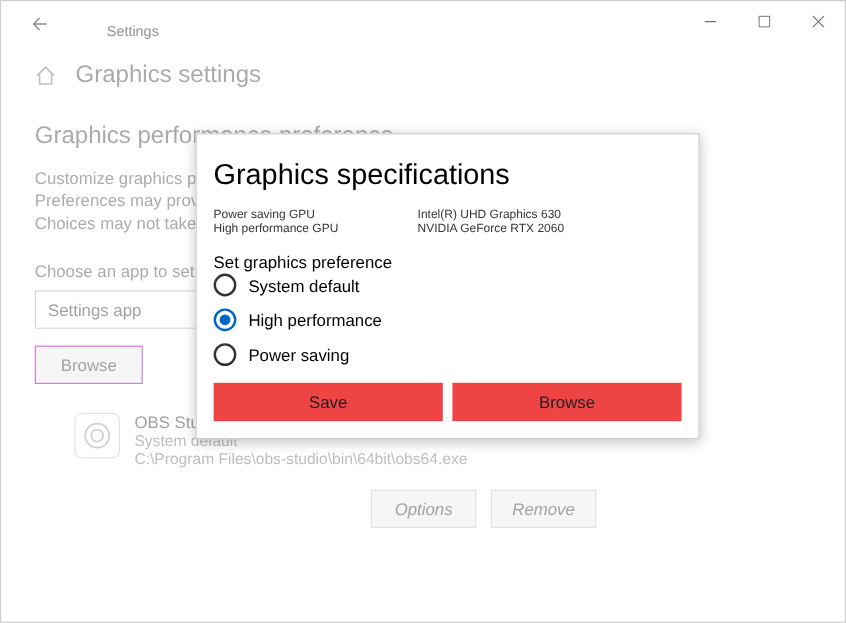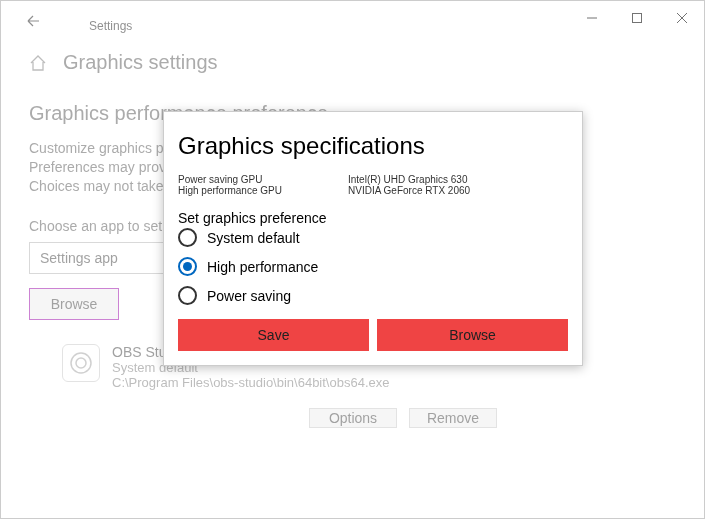--- a/index.html
+++ b/index.html
@@ -33,21 +33,21 @@
 .pagehead h1 { font-weight: 300; font-size: 20px; color:#666; }
 h2.sub { font-size: 20px; font-weight: 400; color:#666; margin-bottom: 14px;}
 .desc { color:#666; font-size:14px; line-height:1.35; margin-bottom:22px;}
 .choose-lbl { color:#666; display:block; margin-bottom:8px;}
 .app-select { width: 280px; height: 32px; border:1px solid #bbb; display:flex;align-items:center; padding:0 10px; color:#555; justify-content:space-between;}
 .browse-btn { width: 90px; height:32px; background:#efefef; border:1px solid #a21caf; margin-top:14px; display:flex;align-items:center;justify-content:center; color:#555;}
 .app-entry { display:flex; margin-top:24px;padding-left:33px; }
 .app-entry .icon { width:38px;height:38px;border:1px solid #ccc;border-radius:6px;margin-right:12px; display:flex;align-items:center;justify-content:center; color:#888;font-size:18px;}
 .app-entry .lines .l1{color:#555;} .app-entry .lines .l2,.app-entry .lines .l3{color:#888;font-size:13px;}
 .app-btns { display:flex; gap:12px; margin-left:280px; margin-top:18px;}
-.app-btns .b { width:88px;height:20px;background:#efefef;border:1px solid #ccc;display:flex;align-items:center;justify-content:center;color:#555;}
+.app-btns .b { width:88px;height:32px;background:#efefef;border:1px solid #ccc;display:flex;align-items:center;justify-content:center;color:#555;font-style:italic;}
 
 .overlay {
   position:absolute; inset:0; background:rgba(255,255,255,0.45);
 }
 .dialog {
   position:absolute;
   left:162px; top:110px;
   width: 420px;
   background:#fff;
   box-shadow:0 2px 10px rgba(0,0,0,0.25);

